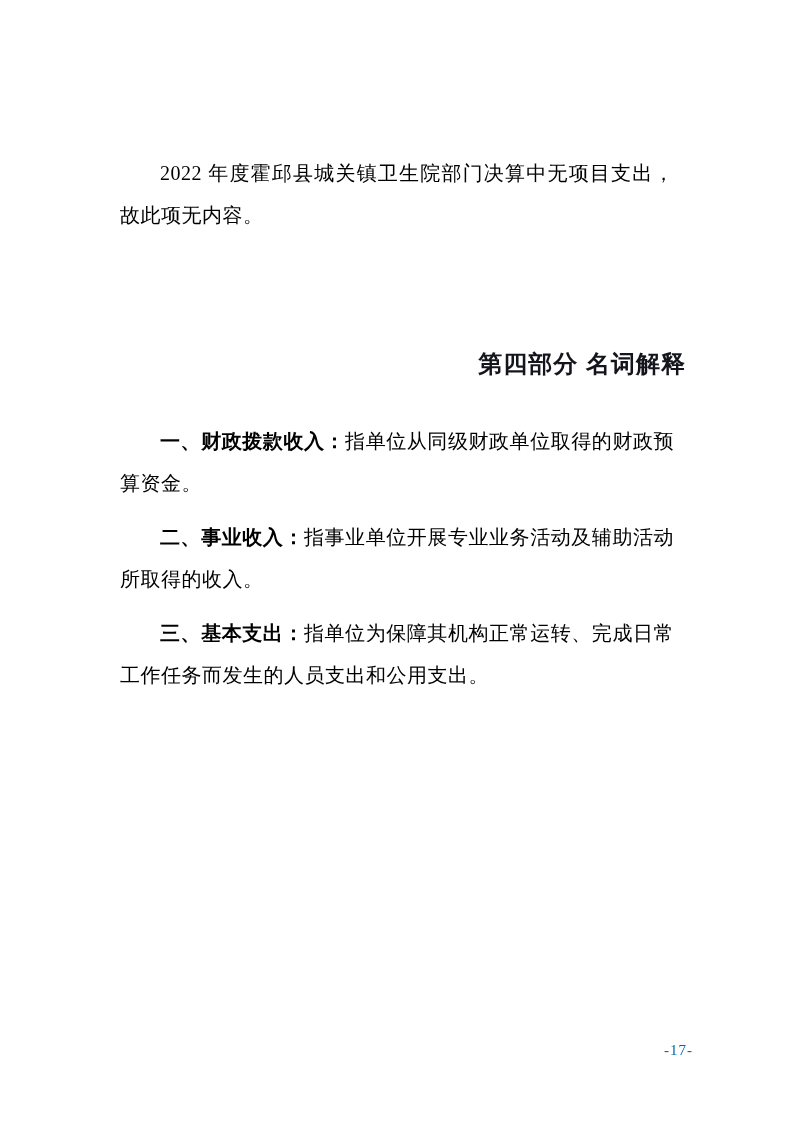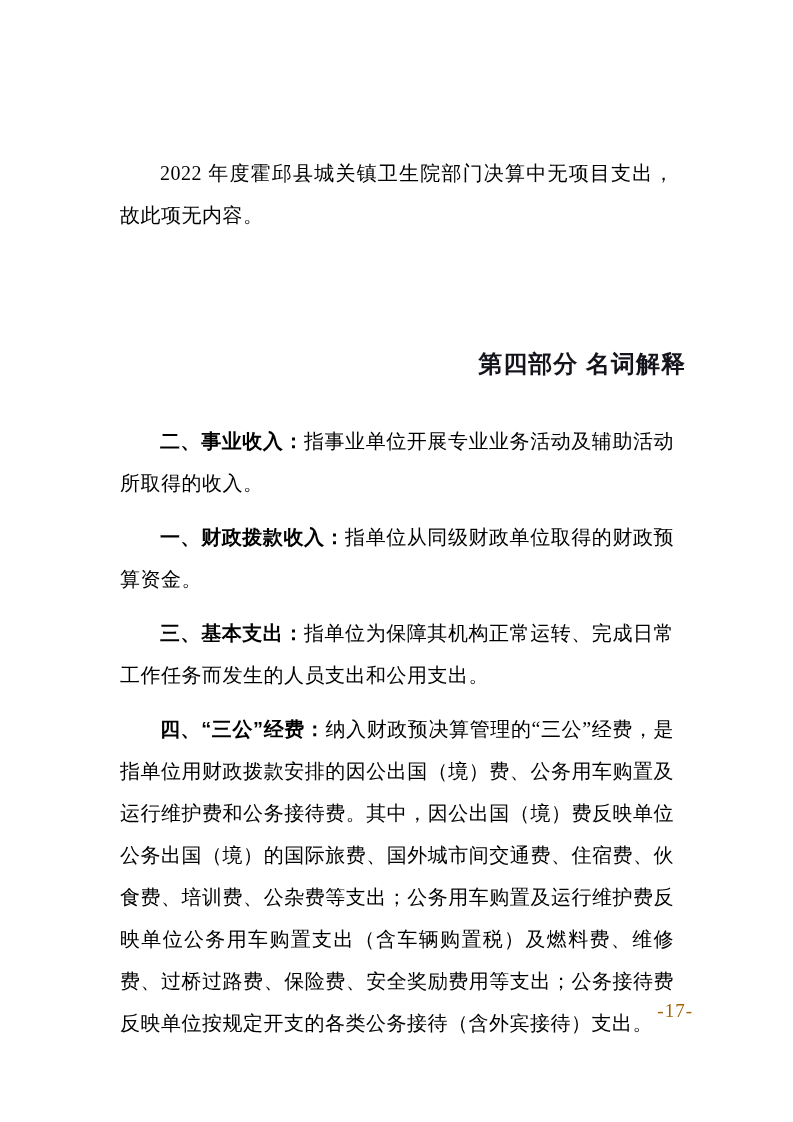--- a/index.html
+++ b/index.html
@@ -45,36 +45,35 @@
     color: #14141c;
     letter-spacing: 1px;
   }
   .term-lead {
     font-weight: bold;
     font-family: "Liberation Sans", "DejaVu Sans", sans-serif;
     font-size: 20px;
   }
   .page-number {
     position: absolute;
-    top: 999px;
+    top: 1038px;
     right: 100px;
-    font-size: 19px;
+    font-size: 15px;
     line-height: 24px;
     letter-spacing: 1px;
-    color: #a16207;
+    color: #0369a1;
   }
 </style>
 </head>
 <body>
 
 <div class="page">
   <div class="content">
     <p class="para">2022 年度霍邱县城关镇卫生院部门决算中无项目支出，故此项无内容。</p>
     <h1 class="heading">第四部分 名词解释</h1>
     <div id="terms-list">
+        <p class="para"><span class="term-lead">一、财政拨款收入：</span><span>指单位从同级财政单位取得的财政预算资金。</span></p>
         <p class="para"><span class="term-lead">二、事业收入：</span><span>指事业单位开展专业业务活动及辅助活动所取得的收入。</span></p>
-        <p class="para"><span class="term-lead">一、财政拨款收入：</span><span>指单位从同级财政单位取得的财政预算资金。</span></p>
         <p class="para"><span class="term-lead">三、基本支出：</span><span>指单位为保障其机构正常运转、完成日常工作任务而发生的人员支出和公用支出。</span></p>
-        <p class="para"><span class="term-lead">四、“三公”经费：</span><span>纳入财政预决算管理的“三公”经费，是指单位用财政拨款安排的因公出国（境）费、公务用车购置及运行维护费和公务接待费。其中，因公出国（境）费反映单位公务出国（境）的国际旅费、国外城市间交通费、住宿费、伙食费、培训费、公杂费等支出；公务用车购置及运行维护费反映单位公务用车购置支出（含车辆购置税）及燃料费、维修费、过桥过路费、保险费、安全奖励费用等支出；公务接待费反映单位按规定开支的各类公务接待（含外宾接待）支出。</span></p>
       </div>
   </div>
   <div class="page-number">-17-</div>
 </div>
 
 </body></html>

